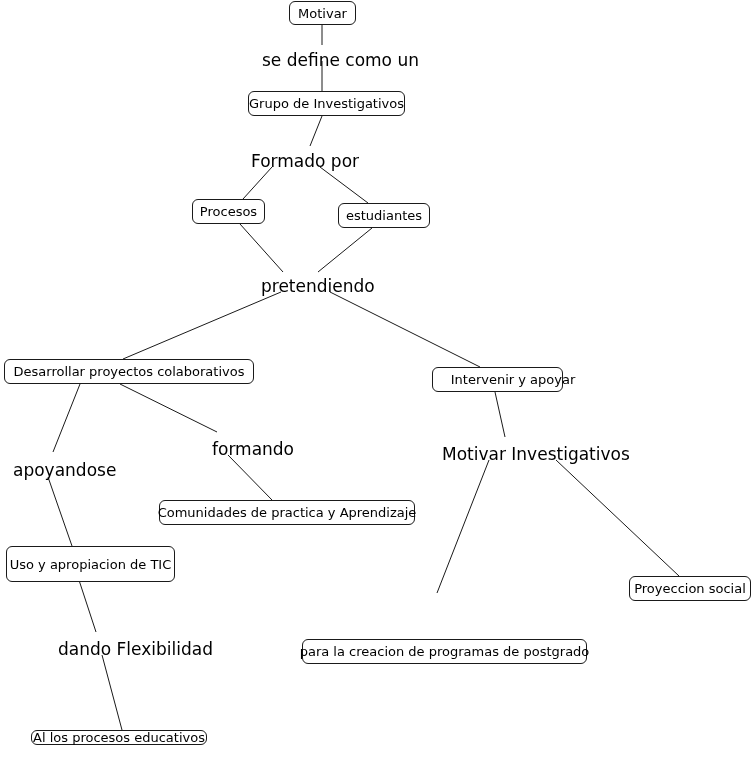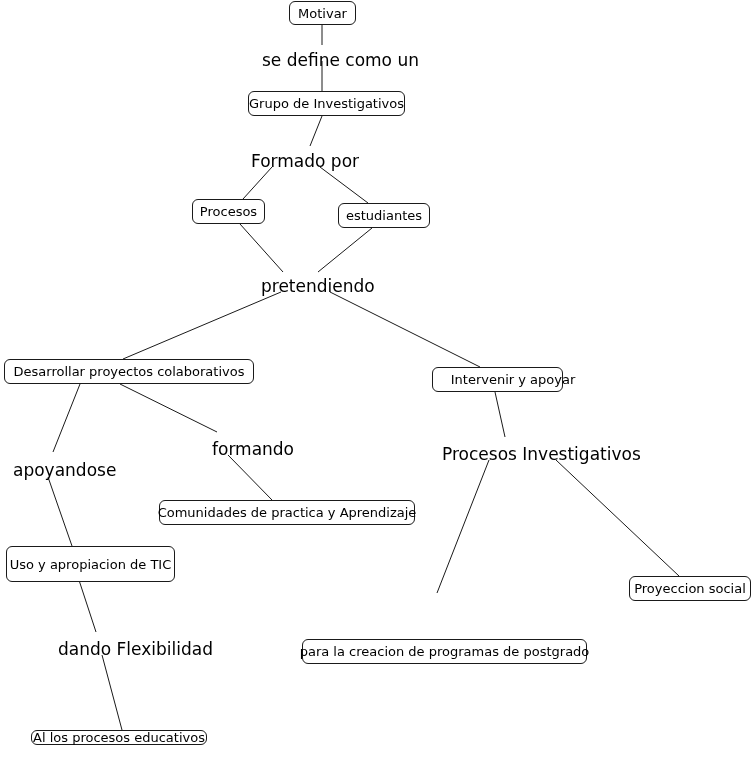--- a/index.html
+++ b/index.html
@@ -82,16 +82,16 @@
       <div class="node" style="left: 302px; top: 593px; width: 285px; height: 25px; margin-top: 46px;">para la creacion de programas de postgrado</div>
       <div class="node" style="left: 629px; top: 576px; width: 122px; height: 25px;">Proyeccion social</div>
       <div class="node" style="left: 31px; top: 730px; width: 176px; height: 15px;">Al los procesos educativos</div>
     </div>
   <div id="labels-layer">
       <div class="linklabel" style="left: 262px; top: 52px;">se define como un</div>
       <div class="linklabel" style="left: 251px; top: 153px;">Formado por</div>
       <div class="linklabel" style="left: 261px; top: 278px;">pretendiendo</div>
       <div class="linklabel" style="left: 13px; top: 462px;">apoyandose</div>
       <div class="linklabel" style="left: 204px; top: 441px; margin-left: 8px;">formando</div>
-      <div class="linklabel" style="left: 442px; top: 446px;">Procesos Investigativos</div>
+      <div class="linklabel" style="left: 442px; top: 446px;">Motivar Investigativos</div>
       <div class="linklabel" style="left: 58px; top: 641px;">dando Flexibilidad</div>
     </div>
 </div>
 
 </body></html>

